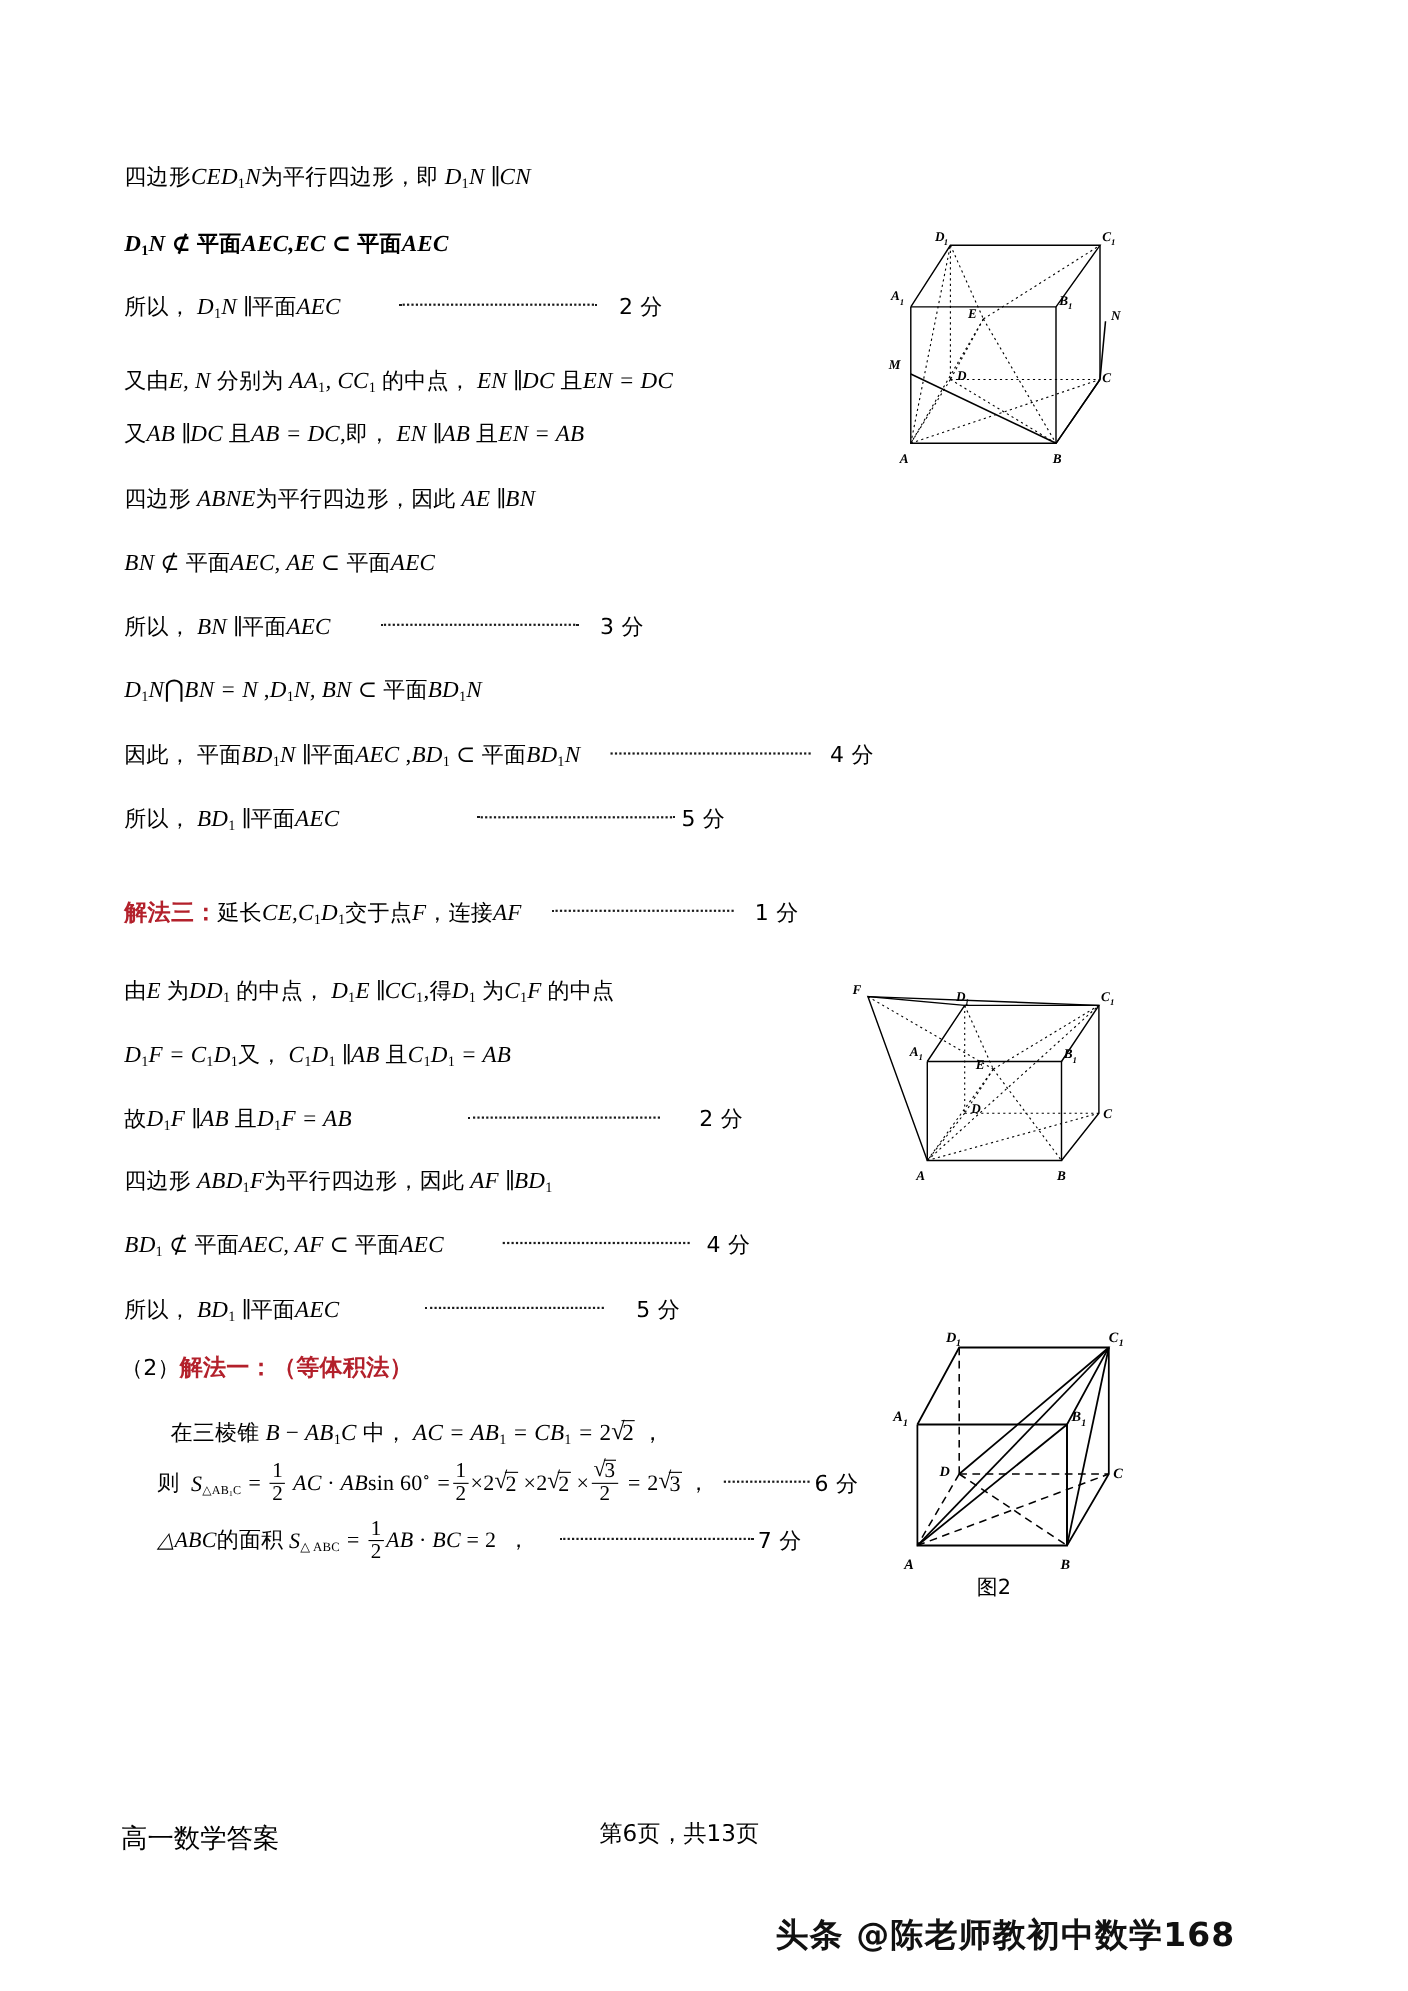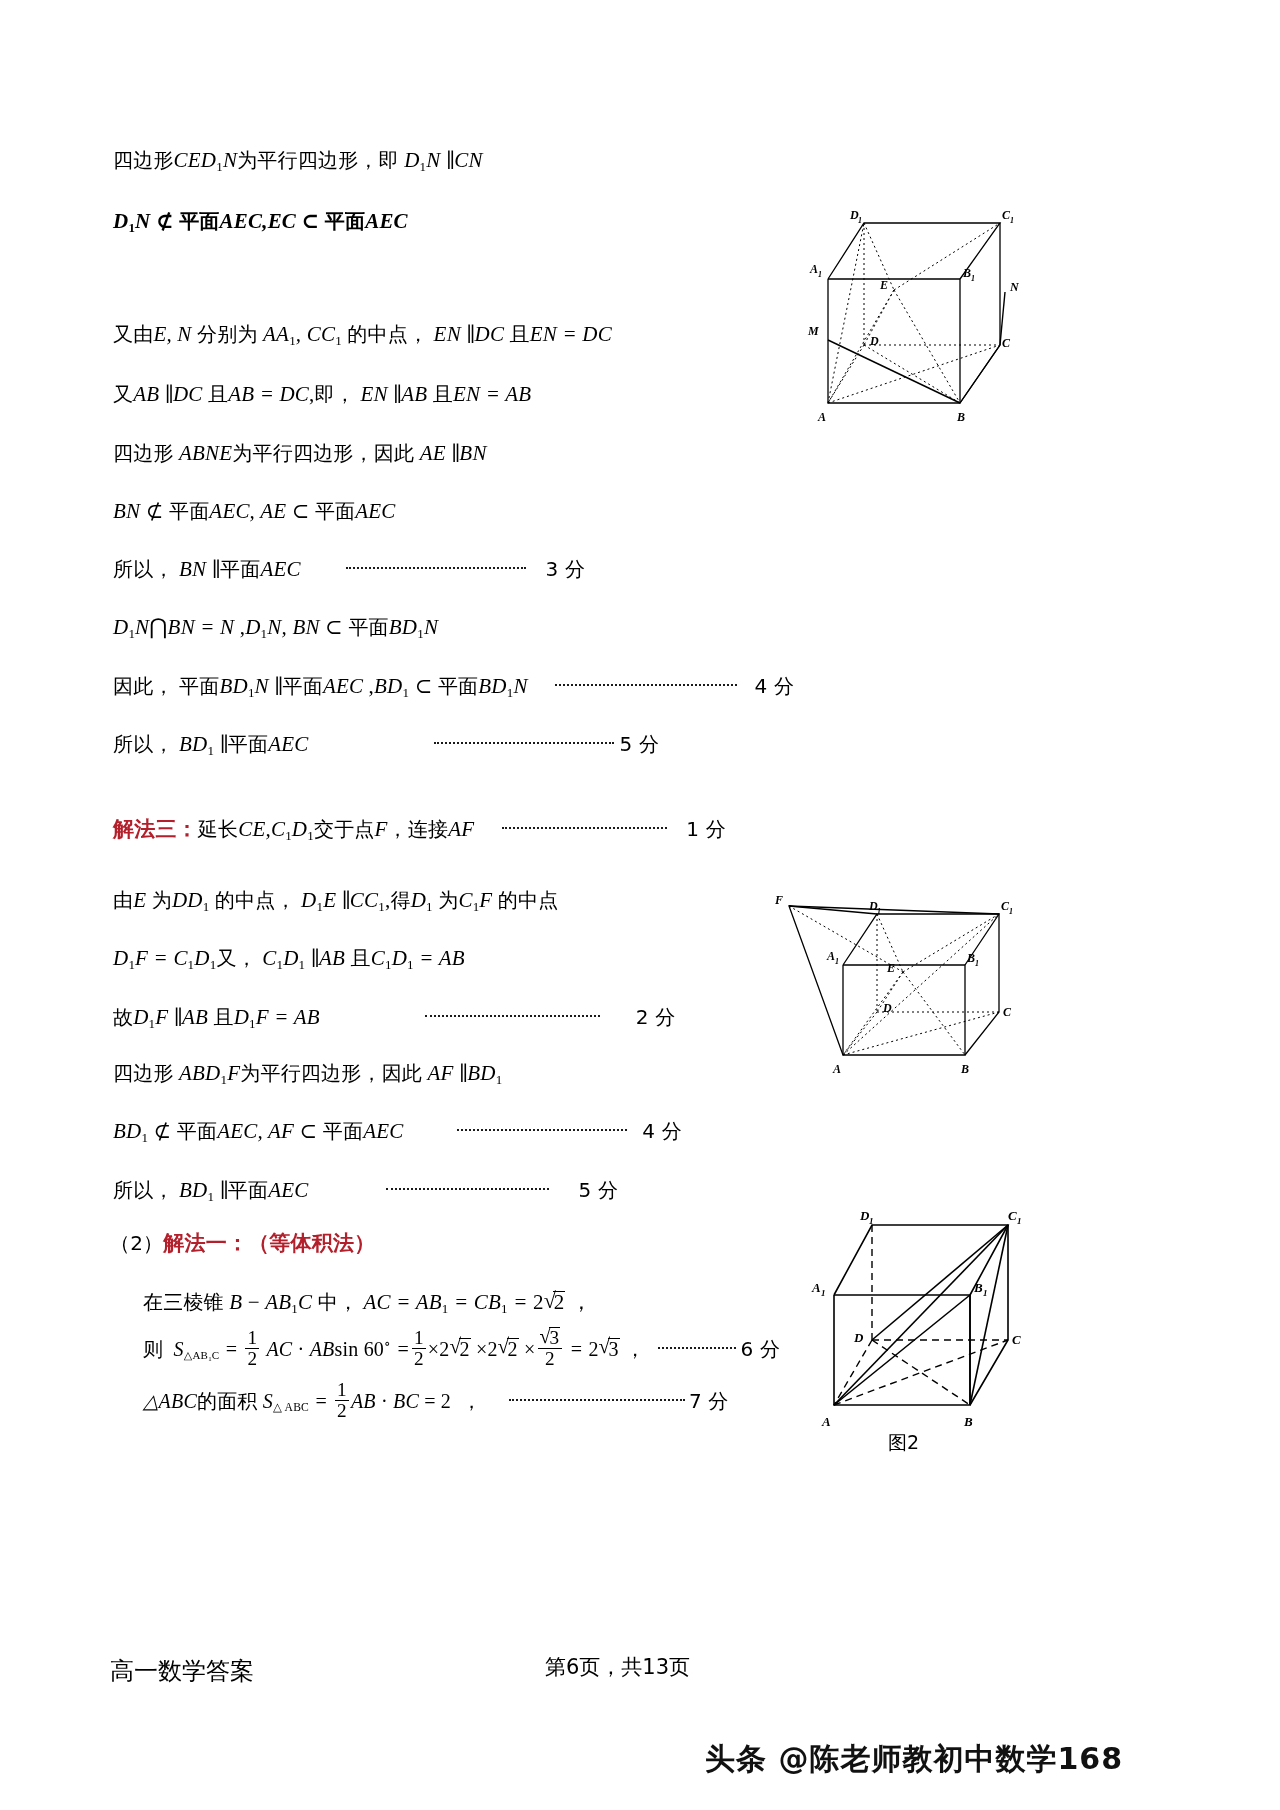--- a/index.html
+++ b/index.html
@@ -82,22 +82,27 @@
 
   <div class="line" style="left:113px; top:150px;">
     <span class="cjk">四边形</span><span class="mi">CED<sub>1</sub>N</span><span class="cjk">为平行四边形，即</span>
     <span class="mi"> D<sub>1</sub>N</span> <span class="par">∥</span><span class="mi">CN</span>
   </div>
 
   <div class="line" style="left:113px; top:211px;font-weight:bold;">
     <span class="mi">D<sub>1</sub>N</span> ⊄ <span class="cjk">平面</span><span class="mi">AEC,EC</span> ⊂ <span class="cjk">平面</span><span class="mi">AEC</span>
   </div>
 
-
-  <div class="line" style="left:113px; top:324px;text-align:center;">
+  <div class="line" style="left:113px; top:268px;">
+    <span class="cjk">所以，</span> <span class="mi">D<sub>1</sub>N</span> <span class="par">∥</span><span class="cjk">平面</span><span class="mi">AEC</span>
+    <span class="dots" style="width:180px; margin-left:48px;"></span>
+    <span style="margin-left:14px;" class="cjk">2 分</span>
+  </div>
+
+  <div class="line" style="left:113px; top:336px;text-align:center;">
     <span class="cjk">又由</span><span class="mi">E, N</span> <span class="cjk">分别为</span> <span class="mi">AA<sub>1</sub>, CC<sub>1</sub></span> <span class="cjk">的中点，</span>
     <span class="mi"> EN</span> <span class="par">∥</span><span class="mi">DC</span> <span class="cjk">且</span><span class="mi">EN = DC</span>
   </div>
 
   <div class="line" style="left:113px; top:384px;">
     <span class="cjk">又</span><span class="mi">AB</span> <span class="par">∥</span><span class="mi">DC</span> <span class="cjk">且</span><span class="mi">AB = DC</span>,<span class="cjk">即，</span>
     <span class="mi"> EN</span> <span class="par">∥</span><span class="mi">AB</span> <span class="cjk">且</span><span class="mi">EN = AB</span>
   </div>
 
   <div class="line" style="left:113px; top:443px;">
@@ -163,21 +168,21 @@
   <div class="line" style="left:113px; top:1180px;">
     <span class="cjk">所以，</span> <span class="mi">BD<sub>1</sub></span> <span class="par">∥</span><span class="cjk">平面</span><span class="mi">AEC</span>
     <span class="dots" style="width:163px; margin-left:72px;"></span>
     <span style="margin-left:24px;" class="cjk">5 分</span>
   </div>
 
   <div class="line" style="left:110px; top:1233px;">
     <span class="cjk">（2）</span><span class="red">解法一：（等体积法）</span>
   </div>
 
-  <div class="line" style="left:143px; top:1291px;">
+  <div class="line" style="left:155px; top:1291px;">
     <span class="cjk">在三棱锥</span> <span class="mi">B</span> − <span class="mi">AB<sub>1</sub>C</span> <span class="cjk">中，</span>
     <span class="mi"> AC = AB<sub>1</sub> = CB<sub>1</sub> = </span>2<span class="sqrt"><span>2</span></span> ，
   </div>
 
   <div class="line" style="left:143px; top:1327px; font-size:20px;">
     <span class="cjk">则</span>&nbsp;
     <span class="mi">S<sub style="font-size:0.55em">△AB<sub>1</sub>C</sub></span>
     <span class="mi"> = </span>
     <span class="frac"><span class="num">1</span><span class="den">2</span></span>
     <span class="mi">AC</span> · <span class="mi">AB</span>sin 60<span style="font-size:0.7em;vertical-align:0.55em">∘</span>

